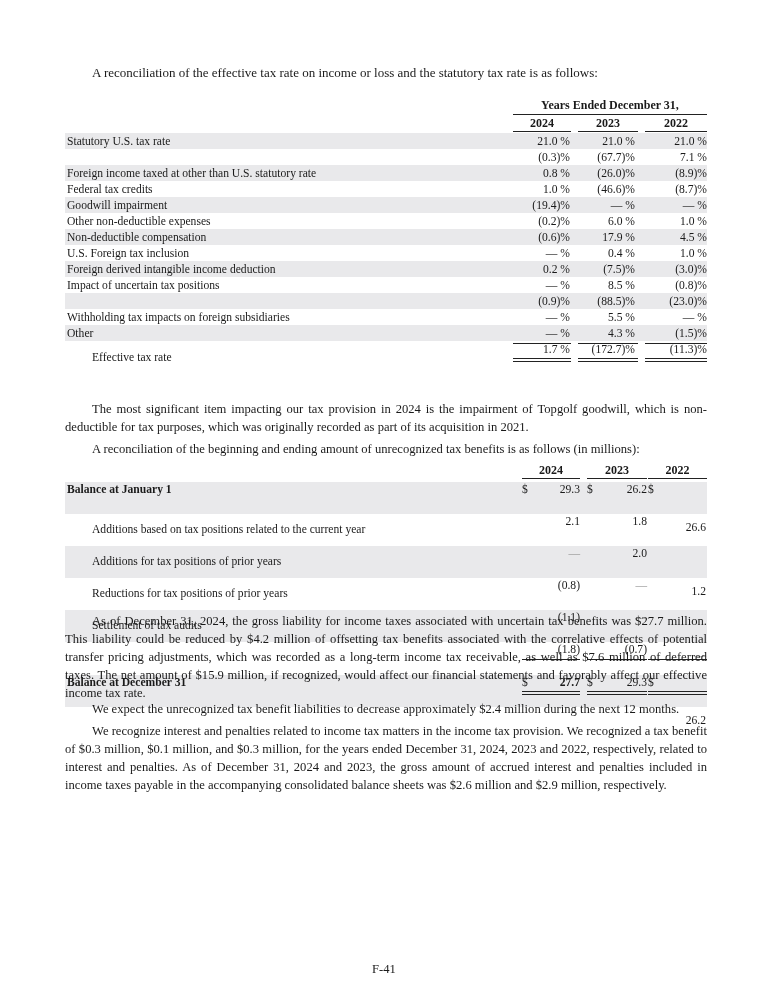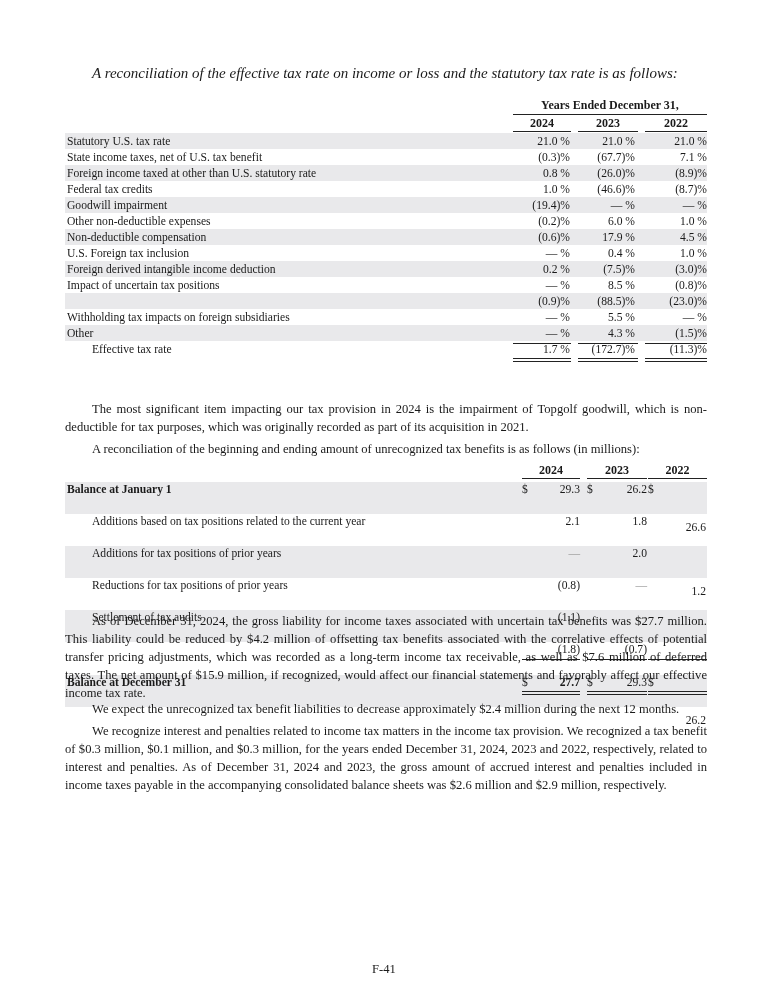--- a/index.html
+++ b/index.html
@@ -4,33 +4,33 @@
   <style>
     html, body { margin: 0; padding: 0; background: #ffffff; }
     body {
       width: 768px; height: 1000px; position: relative; overflow: hidden;
       font-family: "Liberation Serif", "DejaVu Serif", serif;
       color: #1a1a1a; font-size: 12.4px;
     }
     .page { position: absolute; left: 65px; top: 0; width: 642px; }
     .para { margin: 0; line-height: 18px; text-align: justify; }
     .indent { text-indent: 27px; }
-    .intro1 { position: absolute; top: 64px; left: 0; width: 642px; font-size: 15px; font-style: italic; }
+    .intro1 { position: absolute; top: 64px; left: 0; width: 642px; font-size: 13px; }
 
     
     .t1 { position: absolute; top: 98px; left: 0; width: 642px; }
     .hdr-group { position: absolute; left: 448px; width: 194px; top: 0; height: 16px;
       text-align: center; font-weight: bold; font-size: 12px; border-bottom: 1.5px solid #222; }
     .hdr-years { position: absolute; top: 18px; left: 0; width: 642px; height: 16px; }
     .yr { position: absolute; top: 0; height: 15px; text-align: center; font-weight: bold; font-size: 12px; border-bottom: 1.5px solid #222; }
     .rows1 { position: absolute; top: 35px; left: 0; width: 642px; }
     .row { position: relative; height: 16px; line-height: 18.3px; font-size: 11.6px; }
     .row.band { background: #e9e9eb; }
     .row .lbl { position: absolute; left: 2px; top: 0; white-space: nowrap; }
-    .row .lbl.ind { left: 27px; }
+    .row .lbl.ind { left: 27px; margin-top: 8px; }
     .row .val { position: absolute; top: 0; text-align: right; white-space: nowrap; }
     .c1 { left: 448px; width: 58px; }
     .c2 { left: 513px; width: 60px; }
     .c3 { left: 580px; width: 62px; }
     .c1v { left: 448px; width: 57px; }
     .c2v { left: 513px; width: 57px; }
     .c3v { left: 580px; width: 62px; }
     .line-single { position: absolute; height: 0; border-top: 1.2px solid #222; }
     .line-double { position: absolute; height: 2px; border-top: 1.2px solid #222; border-bottom: 1.2px solid #222; }
 
@@ -68,21 +68,20 @@
       <div class="yr c3">2022</div>
     </div>
     <div class="rows1">
       <div class="row band">
         <span class="lbl">Statutory U.S. tax rate</span>
         <span class="val c1v">21.0 %</span>
         <span class="val c2v">21.0 %</span>
         <span class="val c3v">21.0 %</span>
       </div>
       <div class="row">
-        <span class="lbl">State income taxes, net of U.S. tax benefit</span>
         <span class="val c1v">(0.3)%</span>
         <span class="val c2v">(67.7)%</span>
         <span class="val c3v">7.1 %</span>
       </div>
       <div class="row band">
         <span class="lbl">Foreign income taxed at other than U.S. statutory rate</span>
         <span class="val c1v">0.8 %</span>
         <span class="val c2v">(26.0)%</span>
         <span class="val c3v">(8.9)%</span>
       </div>

